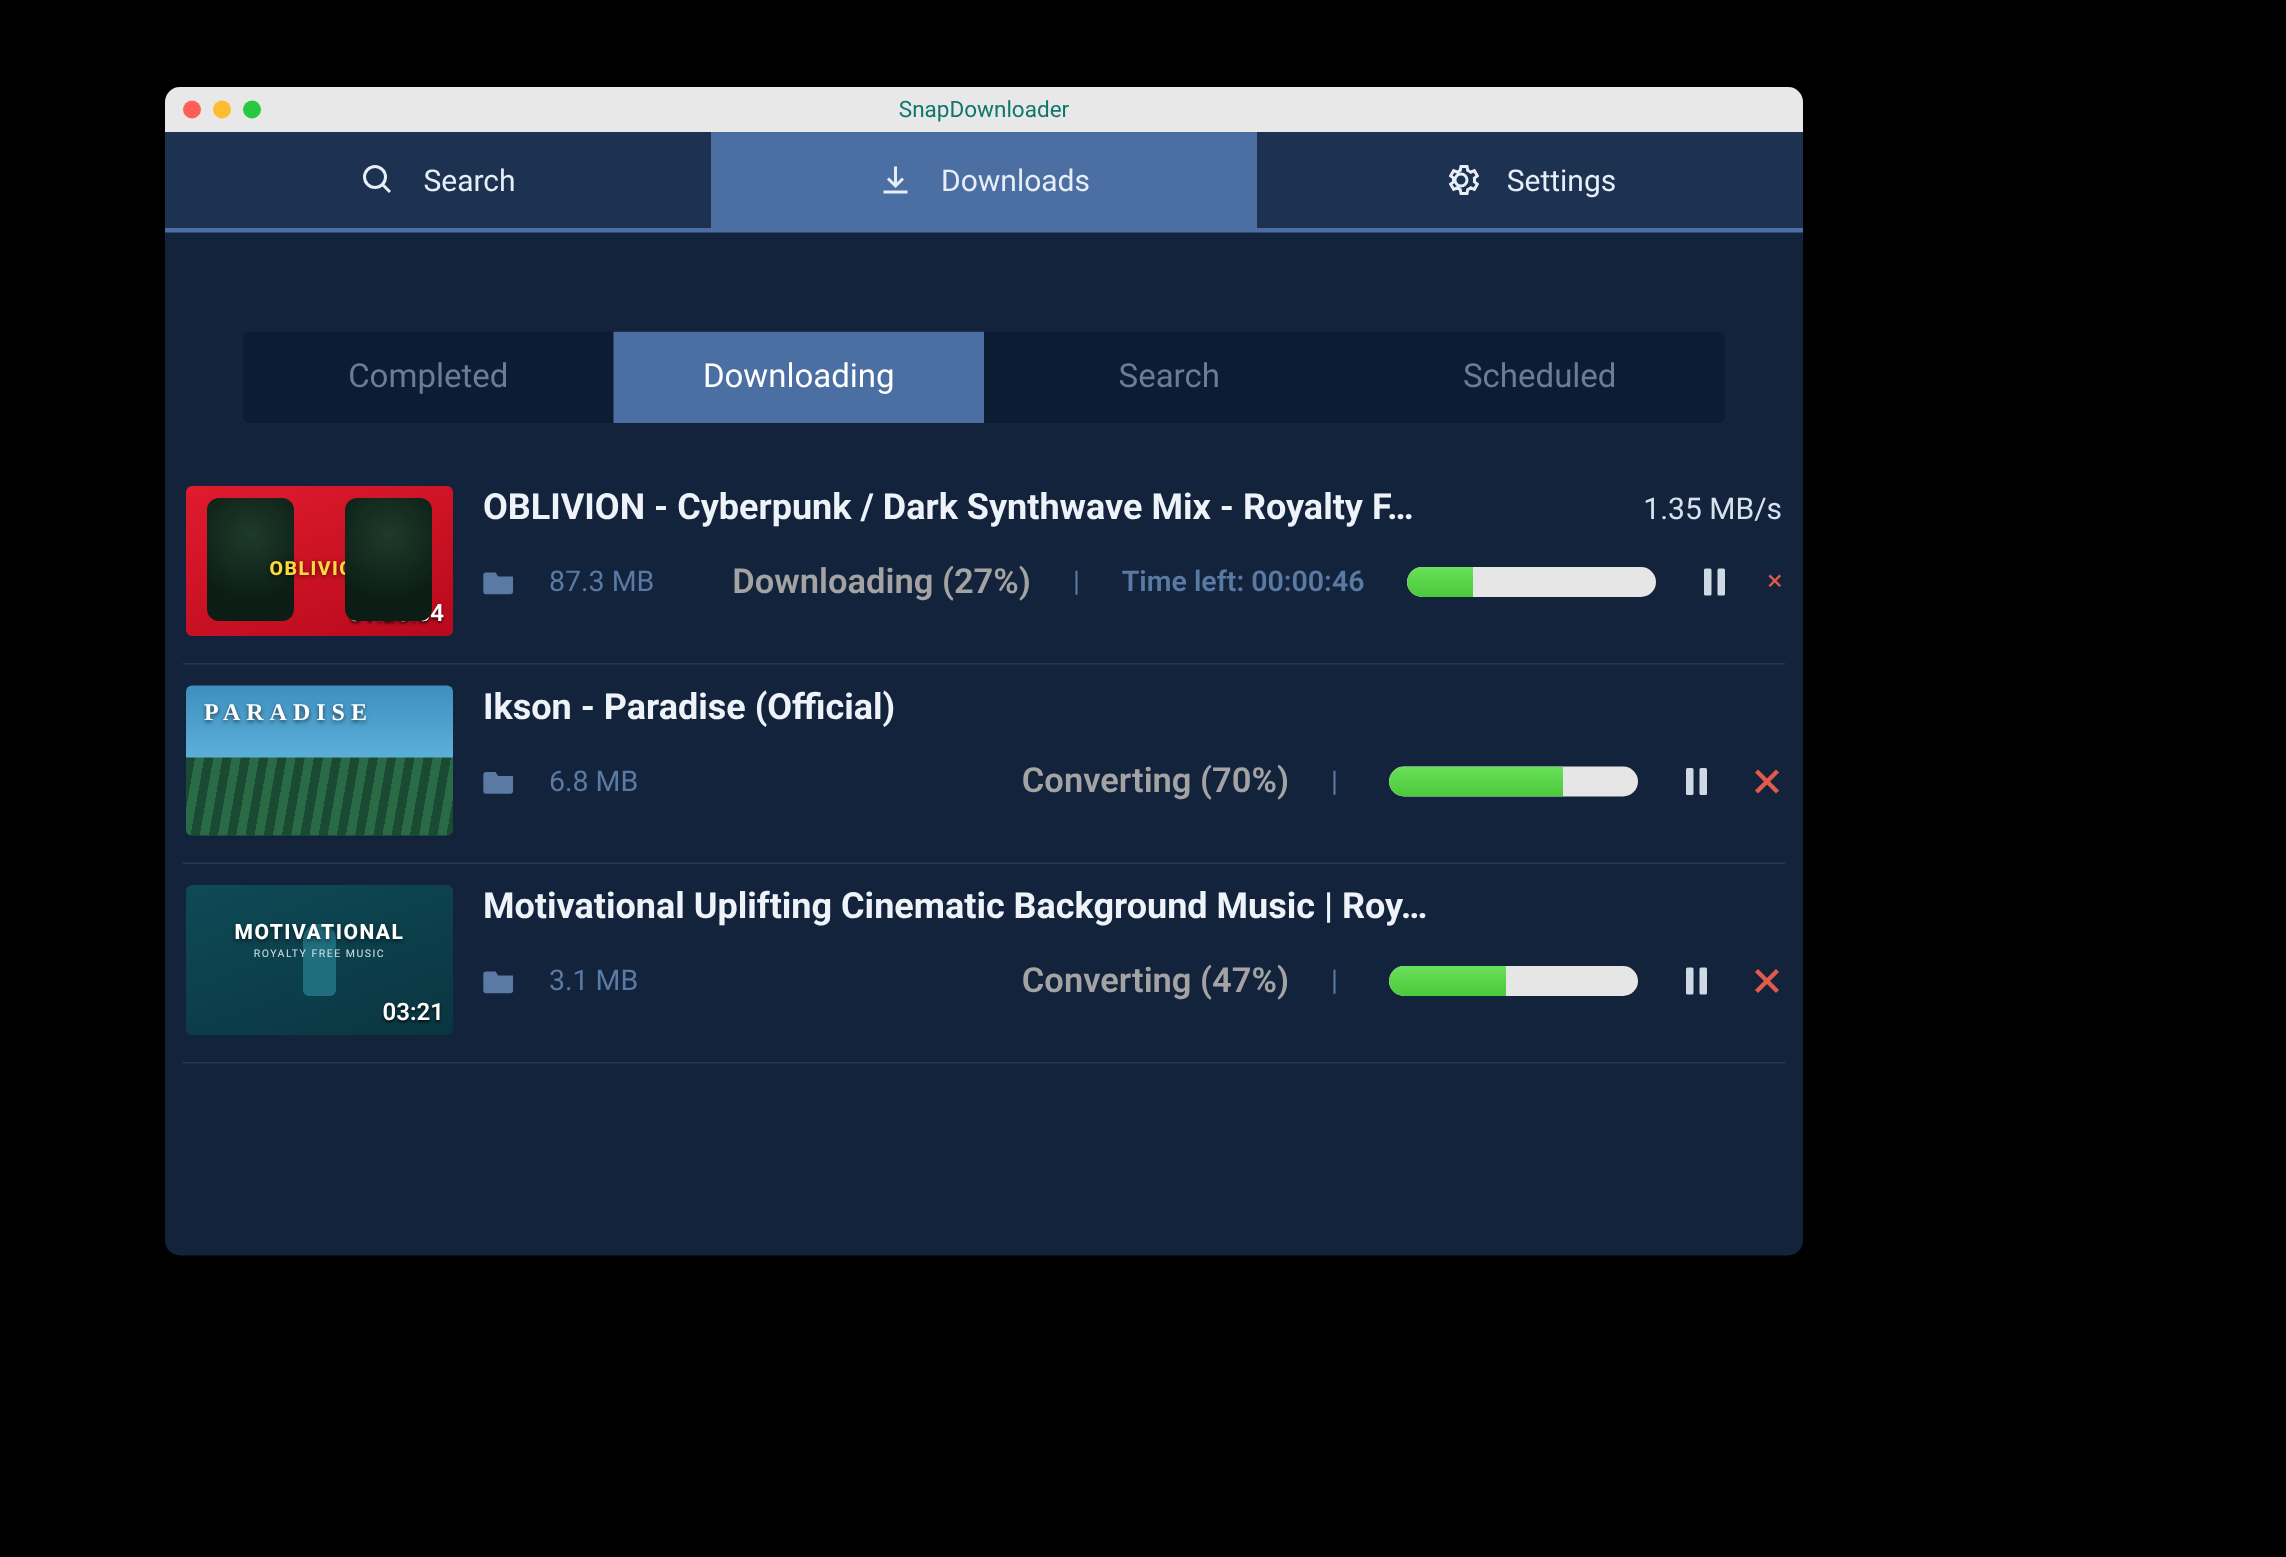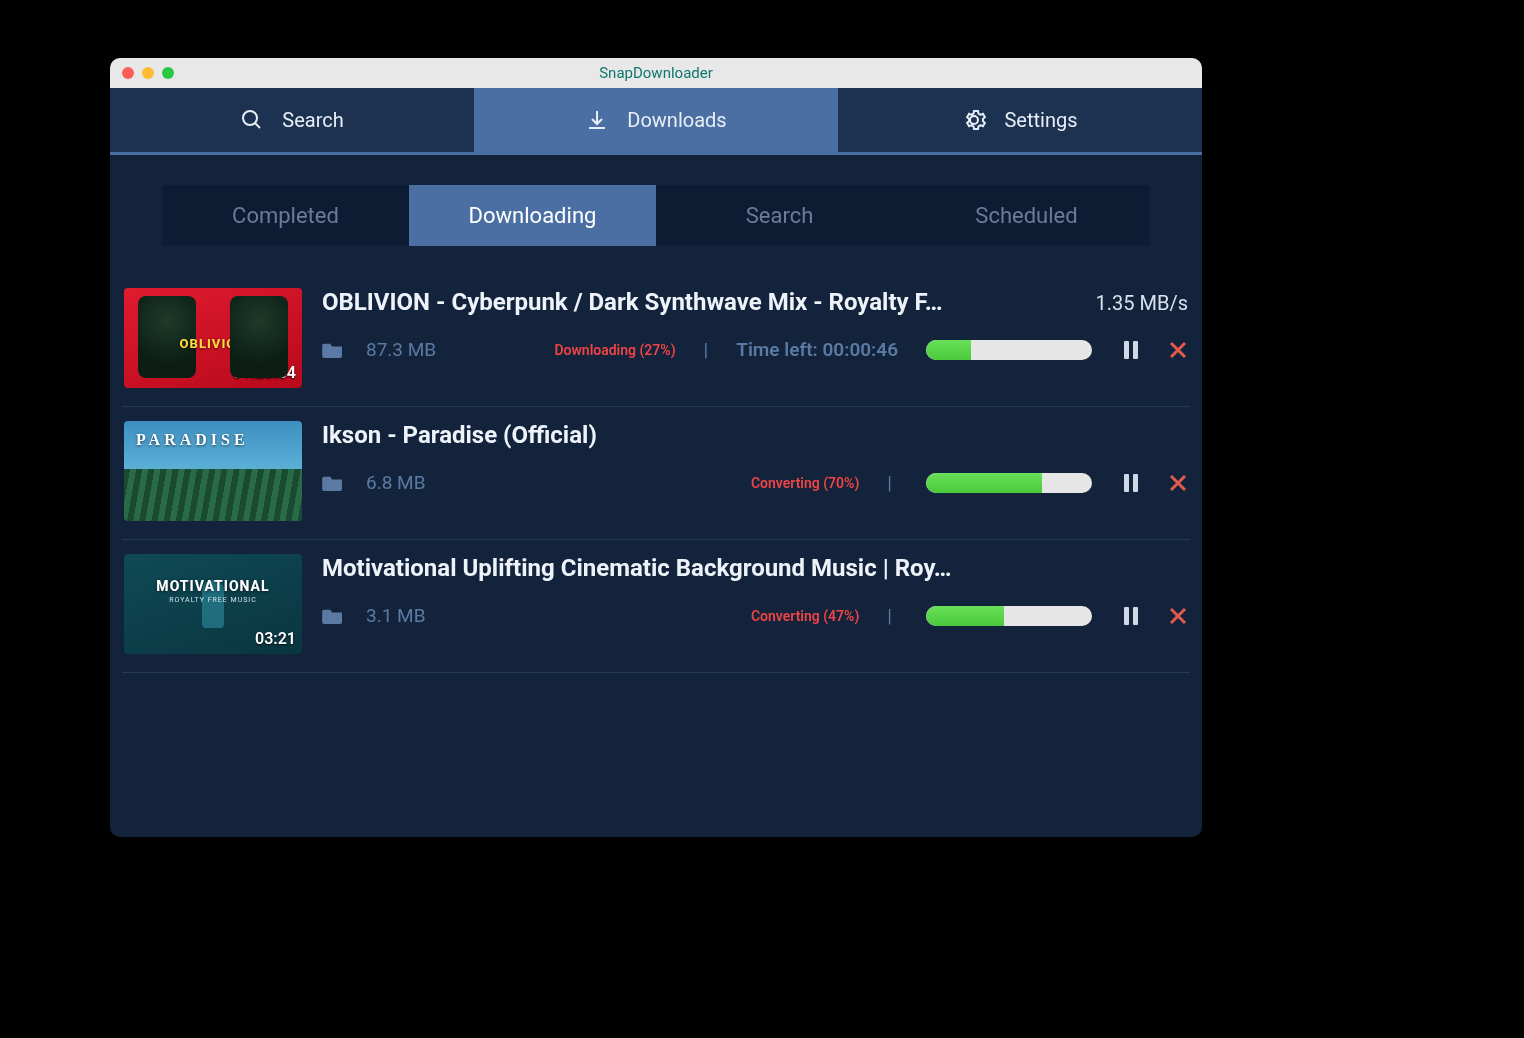--- a/index.html
+++ b/index.html
@@ -8,37 +8,37 @@
     .titlebar { height:30px; background:#e8e8e8; display:flex; align-items:center; position:relative; }
     .traffic { display:flex; gap:8px; margin-left:12px; }
     .tl { width:12px; height:12px; border-radius:50%; }
     .tl.red{background:#ff5f57;} .tl.yellow{background:#febc2e;} .tl.green{background:#28c840;}
     .title { position:absolute; left:0; right:0; text-align:center; font-size:15px; color:#0f766e; pointer-events:none; }
     .topnav { display:flex; background:#1c3250; }
     .topnav-item { flex:1; display:flex; align-items:center; justify-content:center; gap:18px; height:64px; color:#e8eef7; font-size:20px; cursor:pointer; }
     .topnav-item.active { background:#4b6fa3; }
     .topnav-item svg { width:24px; height:24px; fill:none; stroke:#e8eef7; stroke-width:2; }
     .nav-underline { height:3px; background:#4b6fa3; }
-    .content { padding:30px 12px 0 12px; }
+    .content { padding:30px 12px 0 12px;margin-top:36px; }
     .subtabs { display:flex; background:#0e1c33; border-radius:4px; margin:0 40px 28px 40px; overflow:hidden; }
     .subtab { flex:1; text-align:center; padding:18px 0; font-size:22px; color:#6a7d96; cursor:pointer; }
     .subtab.active { background:#4b6fa3; color:#ffffff; font-weight:400; }
     .row { display:flex; align-items:flex-start; padding:14px 2px 18px 2px; border-bottom:1px solid #233a57; gap:20px; }
     .thumb { width:178px; height:100px; border-radius:4px; position:relative; flex-shrink:0; overflow:hidden; }
     .thumb .dur { position:absolute; right:6px; bottom:6px; font-size:16px; color:#fff; font-weight:600; text-shadow:0 1px 2px rgba(0,0,0,.8); }
     .thumb .tlabel { position:absolute; font-weight:800; color:#fff; letter-spacing:1px; text-shadow:0 1px 3px rgba(0,0,0,.6); }
     .rowmain { flex:1; min-width:0; }
     .rowtop { display:flex; align-items:baseline; }
     .rtitle { color:#eef3fa; font-size:24px; font-weight:700; white-space:nowrap; overflow:hidden; text-overflow:ellipsis; flex:1; }
     .speed { color:#d8e2ef; font-size:20px; white-space:nowrap; }
     .rowbot { display:flex; align-items:center; margin-top:22px; gap:22px; }
     .folder-icon { width:22px; height:18px; fill:#5a7aa3; flex-shrink:0; }
     .size { color:#5a7aa3; font-size:19px; margin-right:8px; white-space:nowrap; }
     .spacer { flex:1; }
-    .status { color:#ef4444; font-size:14px; font-weight:600; white-space:nowrap; }
+    .status { color:#a3a3a3; font-size:23px; font-weight:600; white-space:nowrap; }
     .sep { color:#5a7aa3; font-size:19px; margin:0 6px; }
     .timeleft { color:#5a7aa3; font-size:19px; font-weight:600; white-space:nowrap; }
     .progress { width:166px; height:20px; background:#e6e6e6; border-radius:10px; overflow:hidden; flex-shrink:0; margin-left:6px; }
     .progress .bar { height:100%; background:linear-gradient(#69e05a,#4ac93a); border-radius:10px 0 0 10px; }
     .pause { width:16px; display:flex; gap:4px; cursor:pointer; margin-left:10px; }
     .pause span { width:5px; height:18px; background:#cfd8e5; border-radius:1px; }
     .cancel { width:20px; height:20px; cursor:pointer; margin-left:6px; }
     .cancel svg { stroke:#e15b4c; stroke-width:3; }
     
     .th1 { background:linear-gradient(160deg,#e01b2e 0%,#b8091c 100%); }

